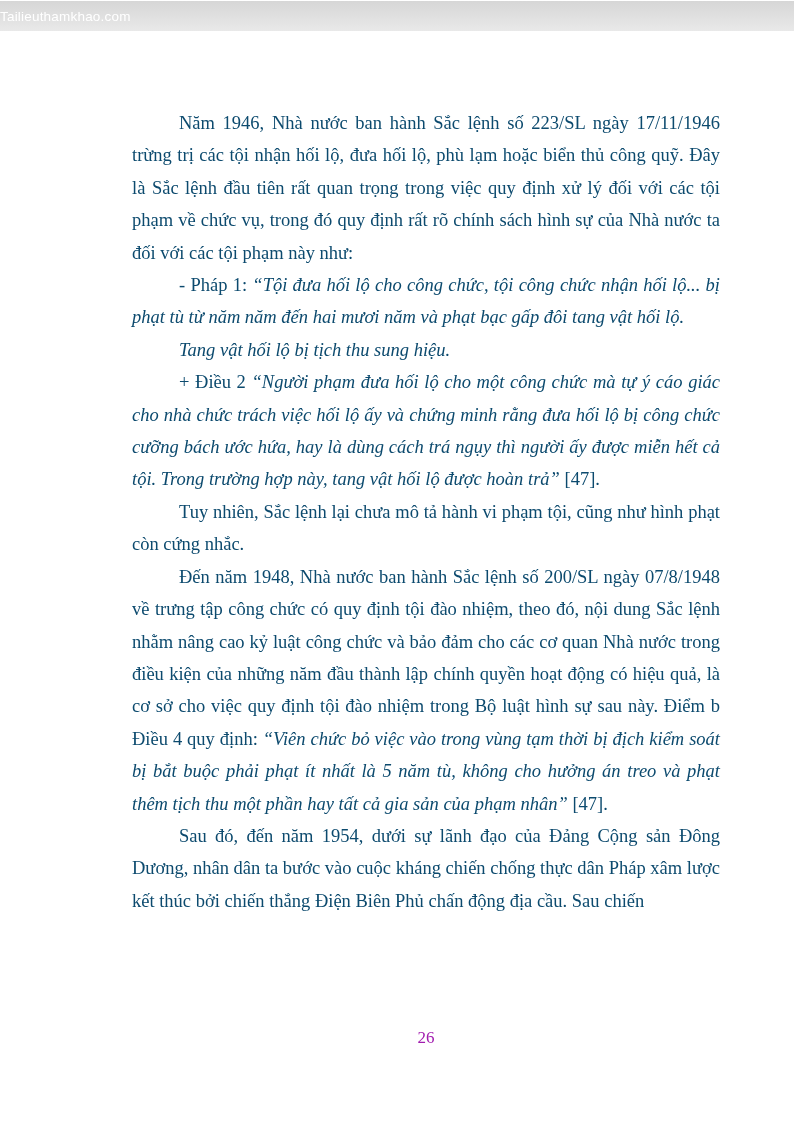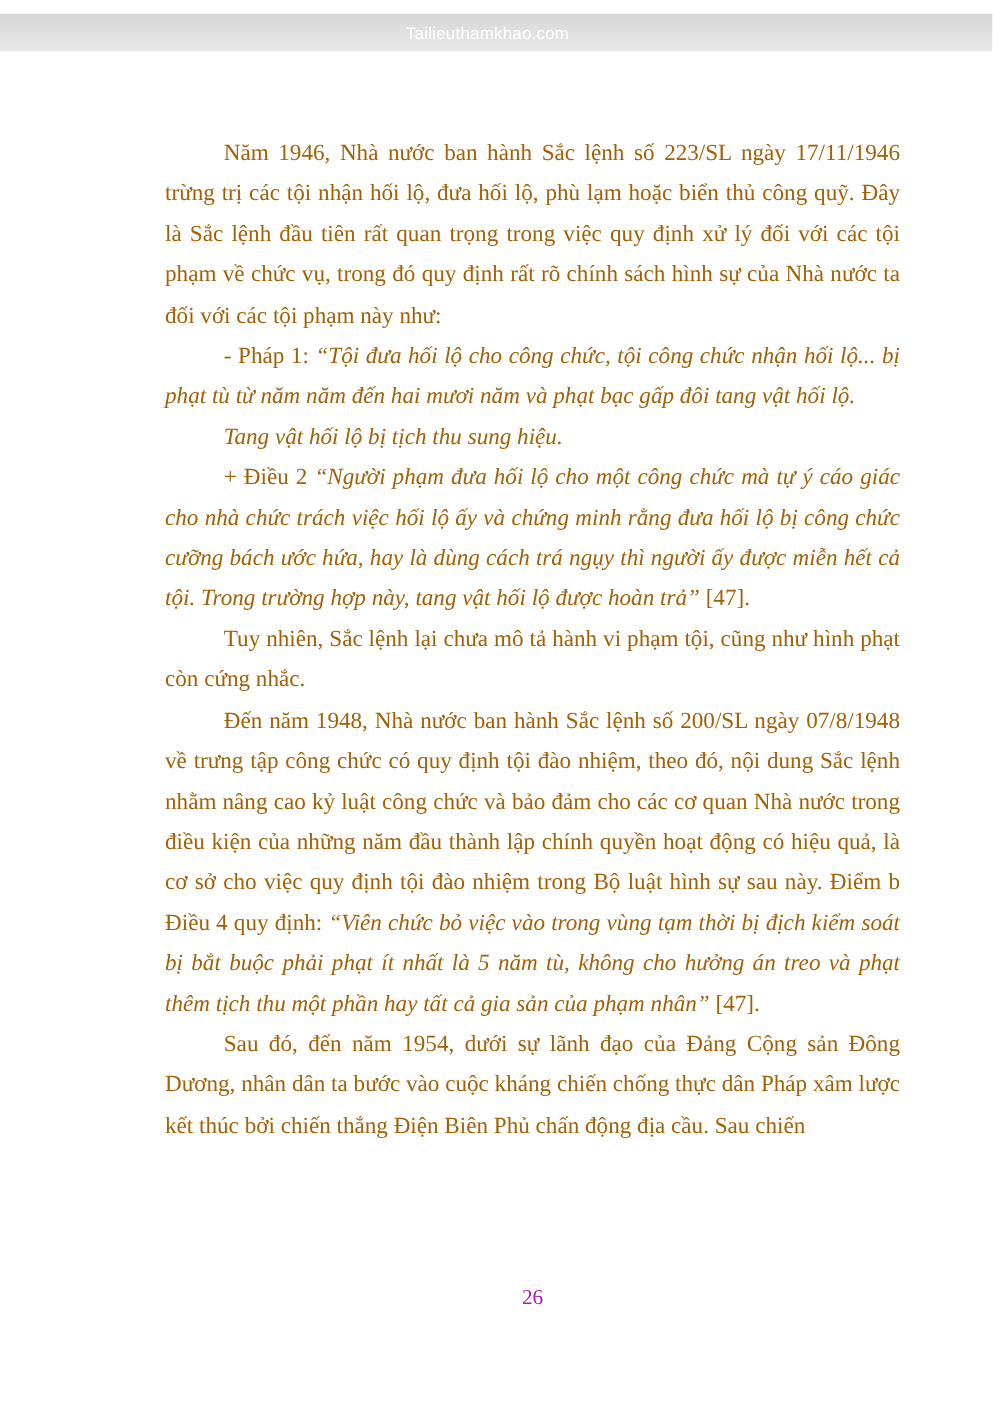--- a/index.html
+++ b/index.html
@@ -11,42 +11,42 @@
     overflow: hidden;
   }
   .page {
     position: relative;
     width: 794px;
     height: 1123px;
     background: #ffffff;
   }
   .watermark-bar {
     position: absolute;
-    top: 11px;
+    top: 1px;
     left: 0;
     width: 100%;
     height: 30px;
     background: linear-gradient(to bottom, #d6d6d6, #e9e9e9);
     display: flex;
     align-items: center;
-    justify-content: center;
+    justify-content: flex-start;
     padding-right: 14px;
   }
   .watermark-text {
     color: #ffffff;
     font-family: "Liberation Sans", sans-serif;
     font-size: 13.5px;
     letter-spacing: 0.2px;
   }
   .doc-body {
     position: absolute;
     top: 107px;
     left: 132px;
     width: 588px;
-    color: #a16207;
+    color: #0c4a6e;
     font-size: 18.5px;
     line-height: 32.4px;
     text-align: justify;
     text-justify: inter-word;
   }
   .para {
     text-indent: 47px;
     margin: 0;
   }
   .italic {

